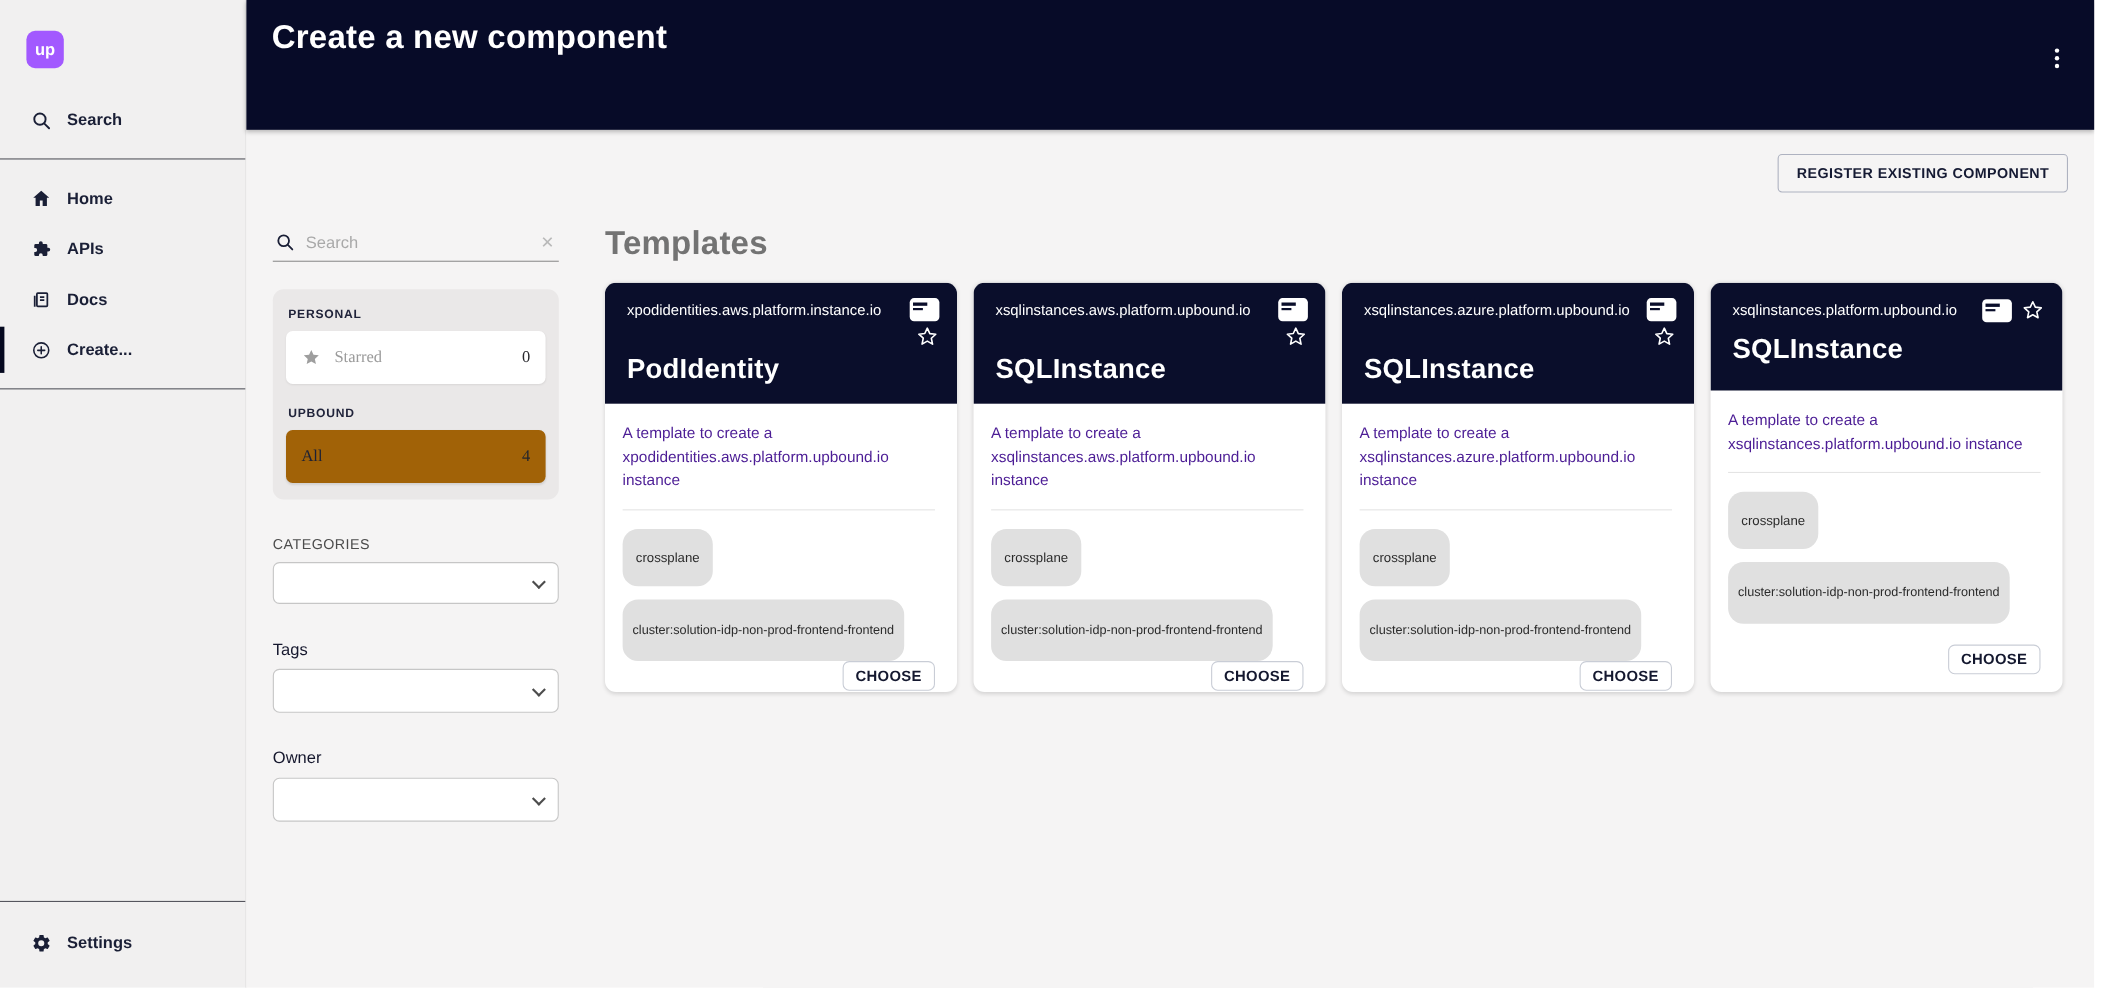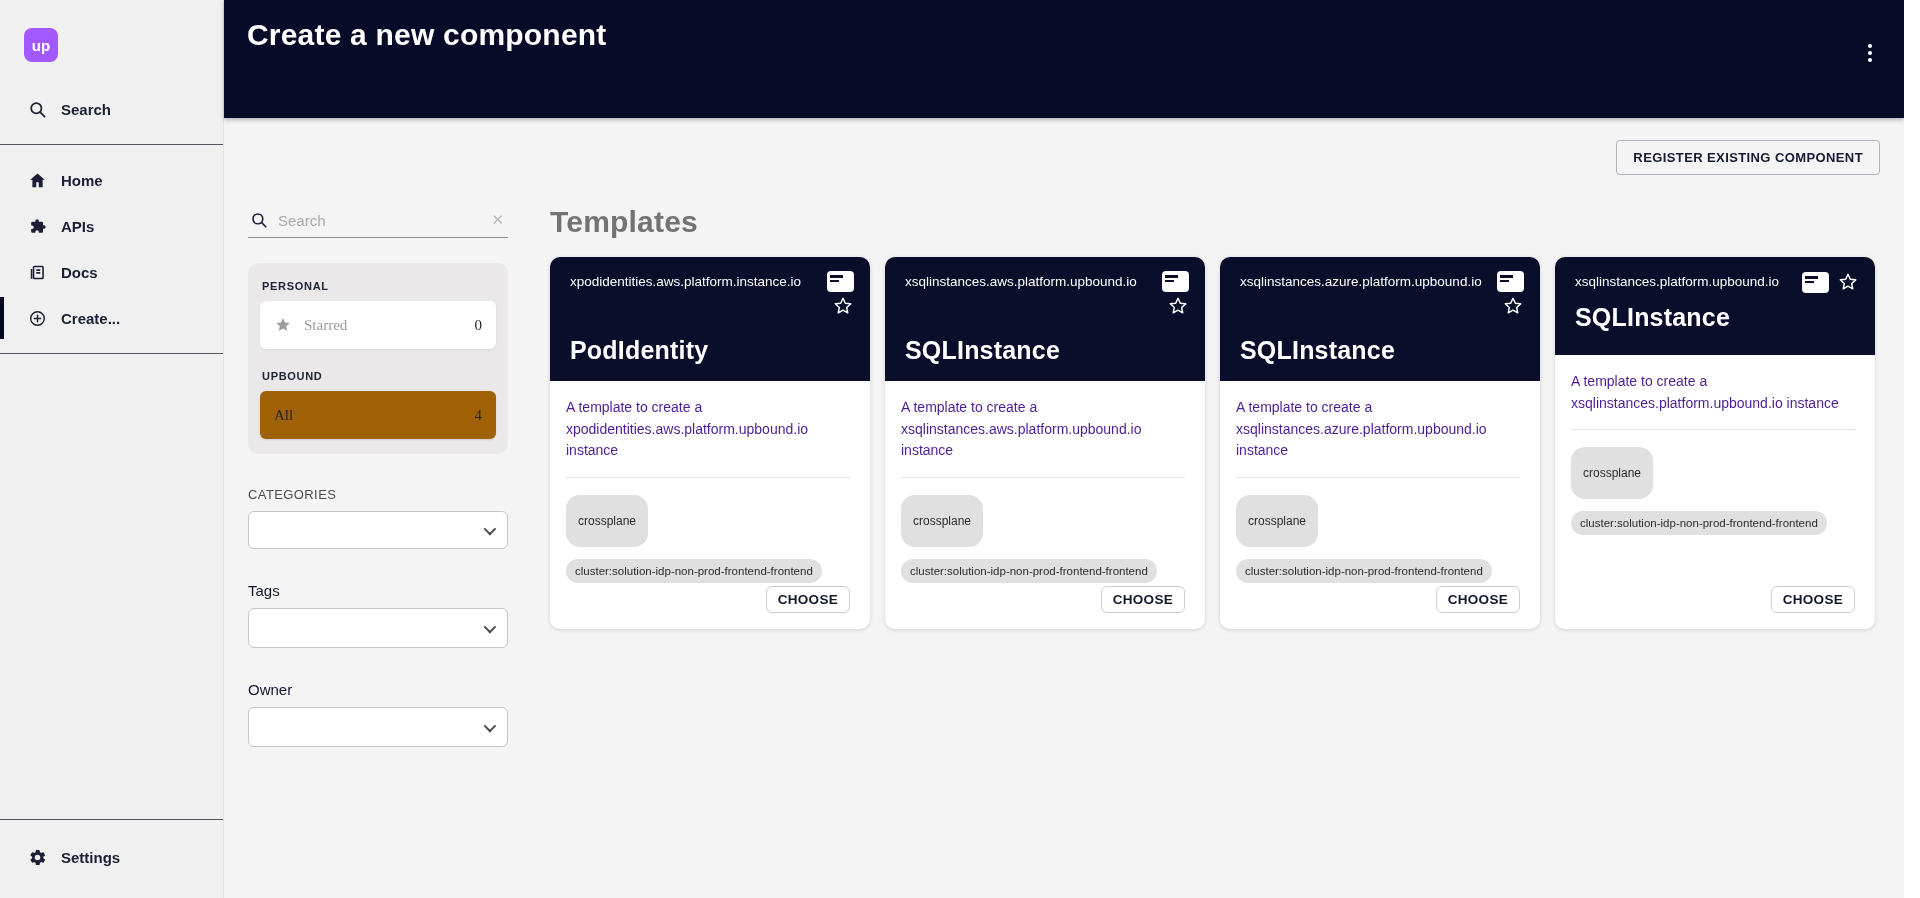--- a/index.html
+++ b/index.html
@@ -73,21 +73,21 @@
   .star-row svg, .star-inline svg { width:22px; height:22px; cursor:pointer; }
   .star-inline { flex:none; display:flex; align-items:center; }
   .card-title { font-size:25px; font-weight:700; letter-spacing:.2px; margin-top:auto; }
   .card.compact .card-title { margin-top:10px; }
 
   .card-body { flex:1; padding:16px 20px 16px 16px; display:flex; flex-direction:column; }
   .card-desc { font-size:14px; line-height:1.55; color:#4c1d95; }
   .body-divider { border-top:1px solid #e4e4e4; margin:15px 0 17px; }
   .chips { display:flex; flex-direction:column; align-items:flex-start; gap:12px; }
   .chip { background:#e0e0e0; color:#2b2b2b; border-radius:14px; padding:19px 12px; font-size:12px; white-space:nowrap; max-width:100%; overflow:hidden; text-overflow:ellipsis; }
-  .chip.long { font-size:11.5px; padding:6px 9px; }
+  .chip.long { font-size:11.5px; padding:22px 9px; }
   .choose-btn { margin-top:auto; align-self:flex-end; background:#fff; border:1px solid #c9cdd6; border-radius:6px; color:#14182f; font-family:inherit; font-size:13.5px; font-weight:600; letter-spacing:.3px; padding:5px 11px; cursor:pointer; }
 </style>
 </head>
 <body>
 
 <div class="app">
 
   <aside class="sidebar">
     <div class="logo-box">
       <span>up</span>

